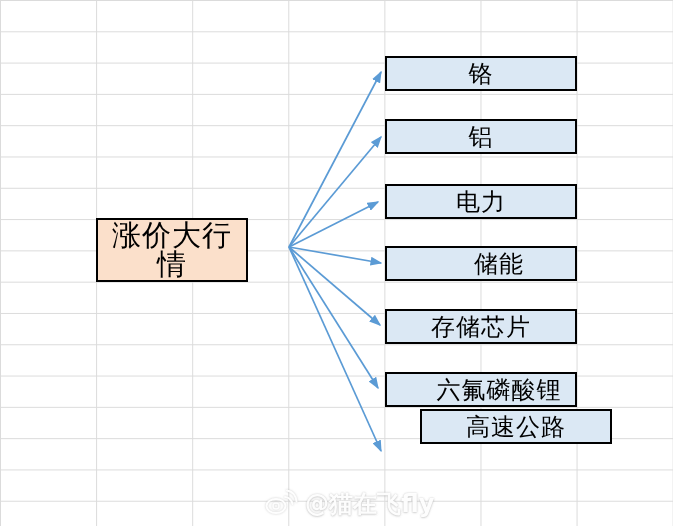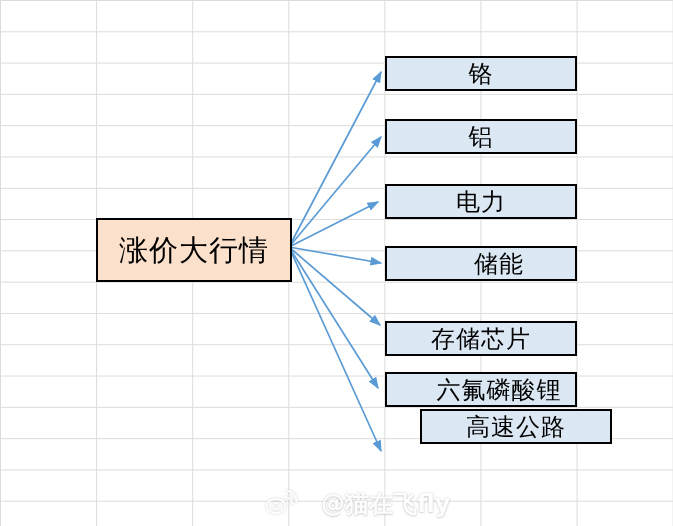--- a/index.html
+++ b/index.html
@@ -29,46 +29,46 @@
   .node{
     position:absolute;
     box-sizing:border-box;
     border:2px solid var(--border);
     display:flex;align-items:center;justify-content:center;
     color:#000;
     text-align:center;
     line-height:1;
   }
   .root-node{
-    left:96px;top:218px;width:196px;height:64px;
+    left:96px;top:218px;width:152px;height:64px;
     background:var(--root-fill);
     font-size:29px;
     letter-spacing:1px;
   }
   .child-node{
     left:385px;width:192px;height:35px;
     background:var(--child-fill);
     font-size:24px;
     letter-spacing:1px;
   }
   .cn-0{top:56px;}
   .cn-1{top:119px;}
   .cn-2{top:184px;}
   .cn-3{top:246px;padding-left:36px;}
-  .cn-4{top:321px;text-align:right;}
+  .cn-4{top:309px;text-align:right;}
   .cn-5{top:372px;padding-left:36px;}
   .cn-6{top:409px;margin-left:35px;}
   .arrows{
     position:absolute;left:0;top:0;width:673px;height:526px;
     pointer-events:none;
   }
   .watermark{
     position:absolute;
     left:264px;top:486px;
-    display:flex;align-items:center;gap:23px;
+    display:flex;align-items:center;gap:7px;
     color:rgba(255,255,255,0.96);
     font-family:"DejaVu Sans","Liberation Sans",sans-serif;
     font-size:24px;
     font-weight:bold;
     text-shadow:0 0 2px rgba(160,160,160,0.55), 0 1px 2px rgba(160,160,160,0.35);
     user-select:none;
   }
   .watermark svg{
     filter:drop-shadow(0 0 1px rgba(160,160,160,0.55));
   }

